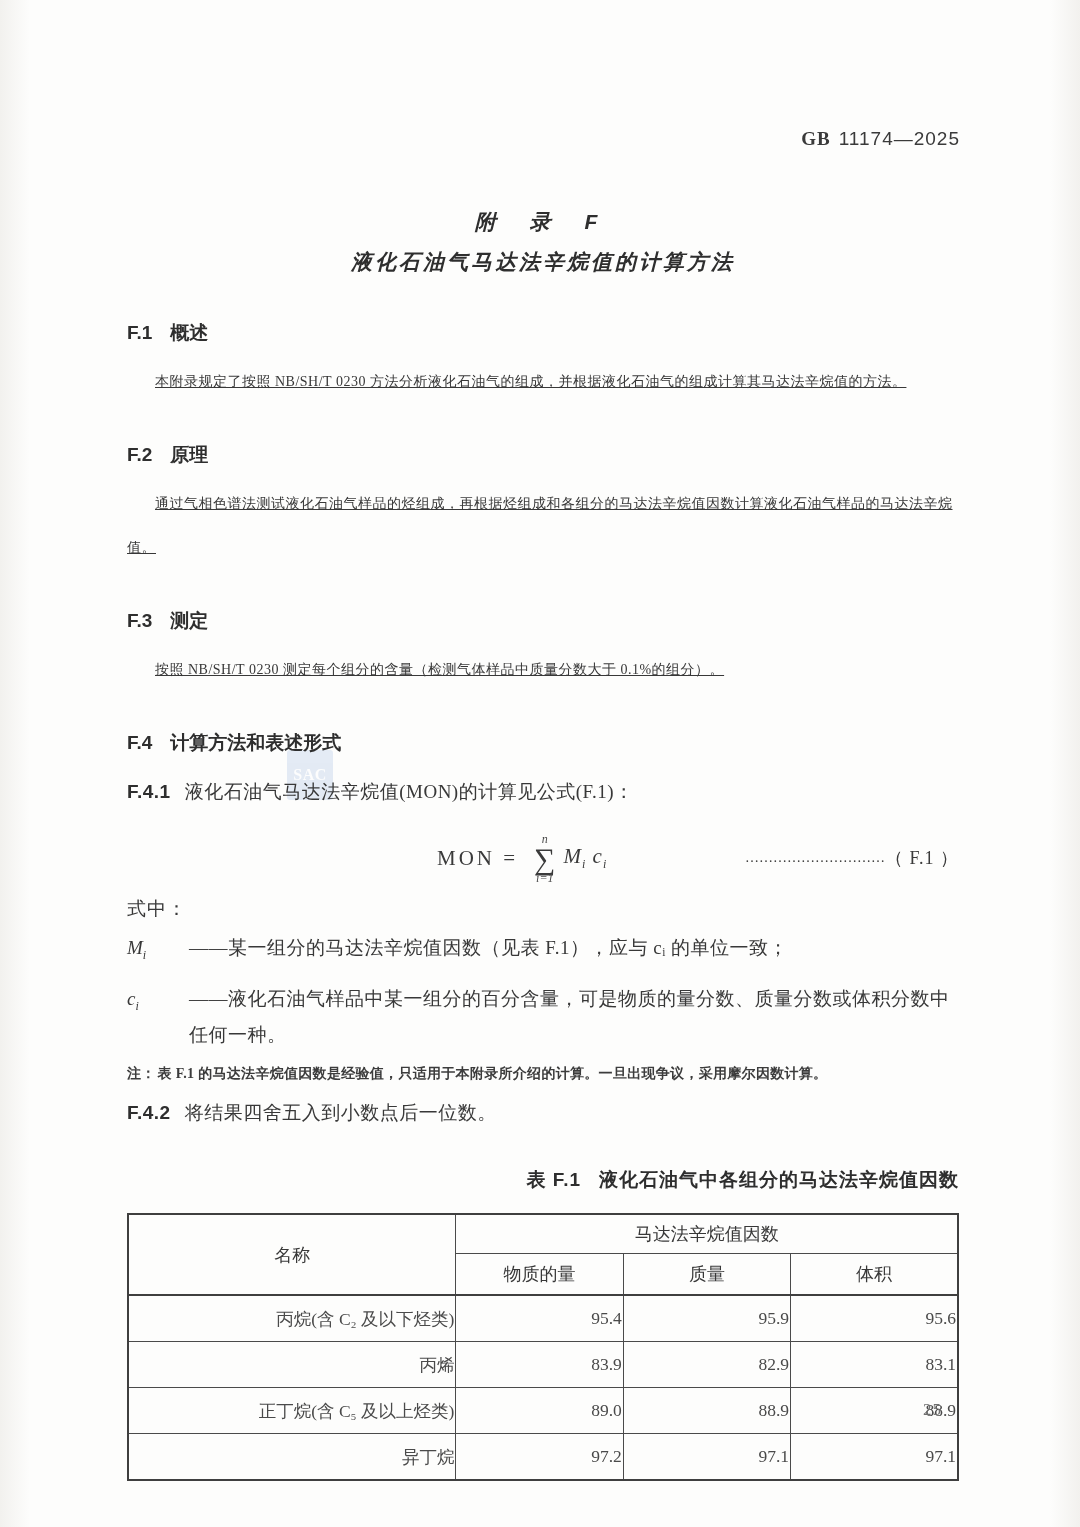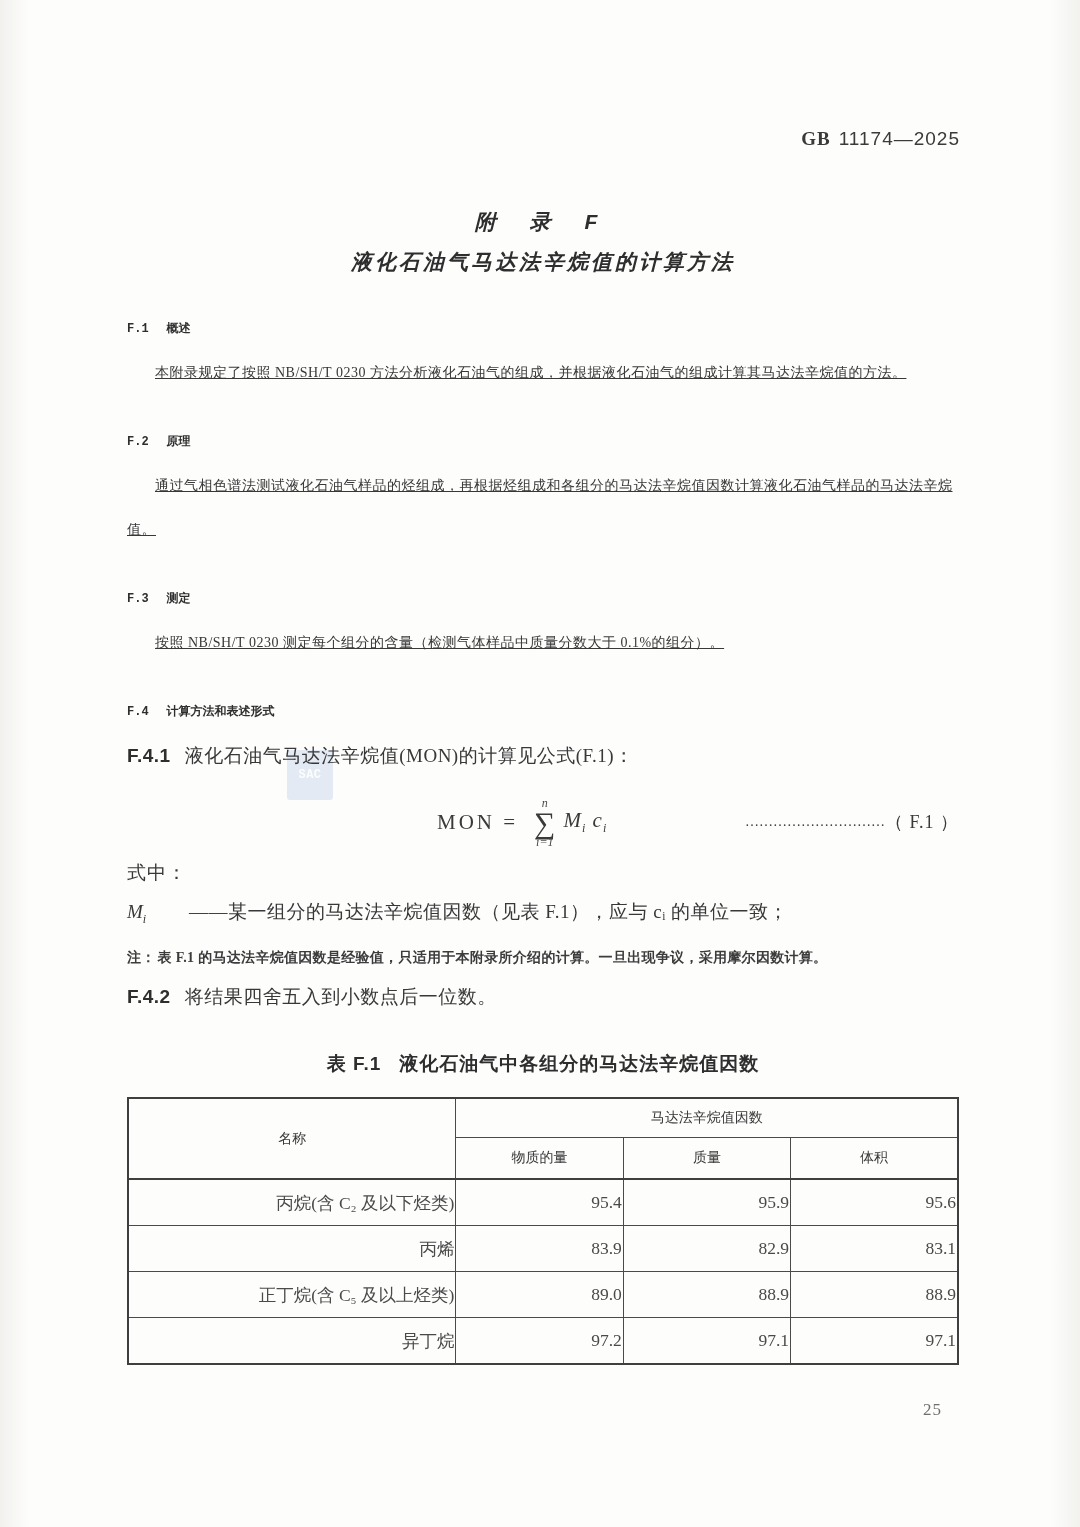--- a/index.html
+++ b/index.html
@@ -23,22 +23,22 @@
   .header-right .gb{font-weight:bold;margin-right:8px;font-family:"Liberation Serif",serif;}
   .content{
     position:absolute;left:127px;top:208px;width:832px;
   }
   .doc-title{ text-align:center; font-family:"Liberation Sans","DejaVu Sans",sans-serif; font-weight:bold; color:#2e2e2e;font-style:italic;}
   .doc-title .t1{font-size:21px;letter-spacing:14px;}
   .doc-title .t2{font-size:19px;margin-top:14px;letter-spacing:2px;}
   .doc-title .t3{font-size:21px;margin-top:12px;letter-spacing:3px;}
 
   .sec-heading{
-    font-family:Liberation Mono, monospace;
-    font-weight:bold;font-size:12px;color:#2e2e2e;
+    font-family:Liberation Sans, sans-serif;
+    font-weight:bold;font-size:19px;color:#2e2e2e;
     margin-top:38px;
   }
   .sec-heading .num{margin-right:18px;}
   .para{
     font-size:14px;line-height:44px;color:#383838;
     text-indent:2em;margin-top:14px;letter-spacing:0.5px;text-decoration:underline;
   }
   .numbered-para{
     font-size:19px;line-height:40px;color:#383838;margin-top:16px;letter-spacing:0.5px;
   }
@@ -74,51 +74,51 @@
   .def-row{display:flex;margin-top:8px;font-size:19px;line-height:36px;color:#383838;}
   .def-symbol{flex:0 0 62px;font-style:italic;}
   .def-symbol sub{font-size:12px;font-style:italic;}
   .def-desc{flex:1;letter-spacing:0.5px;}
   .note{
     font-size:14px;color:#3c3c3c;margin-top:12px;letter-spacing:0.3px;font-weight:bold;
   }
   .note .note-label{margin-right:2px;}
 
   .table-caption{
-    text-align:center;margin-top:34px;
+    text-align:right;margin-top:34px;
     font-family:"Liberation Sans","DejaVu Sans",sans-serif;
     font-weight:bold;font-size:19px;color:#2e2e2e;letter-spacing:1px;
   }
   .table-caption .cap-num{margin-right:18px;}
   table.factors{
     width:100%;border-collapse:collapse;margin-top:20px;
     border:2.5px solid #3f3f3f;
     font-size:17.5px;color:#4a4a4a;
   }
   table.factors th{
     font-weight:normal;color:#383838;border:1px solid #4a4a4a;
-    font-size:14px;
+    font-size:18px;
   }
   table.factors td{border:1px solid #4a4a4a;text-align:right;}
   table.factors .group-head{height:40px;}
   table.factors .sub-head th{height:38px;}
   table.factors tbody td{height:43px;}
   table.factors tbody tr:first-child td{border-top:2.5px solid #3f3f3f;}
   .col-name{width:39.5%;}
   .col-val{width:20.16%;}
 
   .page-num{
     position:absolute;top:1400px;right:138px;
     font-size:17px;color:#6f6f6f;letter-spacing:1px;
   }
   .watermark{
     position:absolute;left:287px;top:750px;width:46px;height:50px;
     background:#cfdcef;opacity:0.55;border-radius:3px;
     display:flex;align-items:center;justify-content:center;
-    font-family:Liberation Mono, monospace;font-size:12px;
+    font-family:Liberation Serif, serif;font-size:16px;
     color:rgba(255,255,255,0.95);font-weight:bold;letter-spacing:0.5px;
   }
 </style>
 </head>
 <body>
 
 <div class="page">
 
   <div class="header-right">
     <span class="gb">GB</span><span>11174—2025</span>
@@ -172,20 +172,24 @@
       </div>
     </div>
 
     <div class="where">式中：</div>
 
     <div class="def-row">
       <span class="def-symbol"><span>M</span><sub>i</sub></span>
       <span class="def-desc">——某一组分的马达法辛烷值因数（见表 F.1），应与 cᵢ 的单位一致；</span>
     </div>
 
+    <div class="def-row">
+      <span class="def-symbol"><span>c</span><sub>i</sub></span>
+      <span class="def-desc">——液化石油气样品中某一组分的百分含量，可是物质的量分数、质量分数或体积分数中任何一种。</span>
+    </div>
 
     <div class="note">
       <span class="note-label">注：</span><span>表 F.1 的马达法辛烷值因数是经验值，只适用于本附录所介绍的计算。一旦出现争议，采用摩尔因数计算。</span>
     </div>
 
     <div class="numbered-para" style="margin-top:10px;">
       <span class="num">F.4.2</span><span>将结果四舍五入到小数点后一位数。</span>
     </div>
 
     <div class="table-caption">

